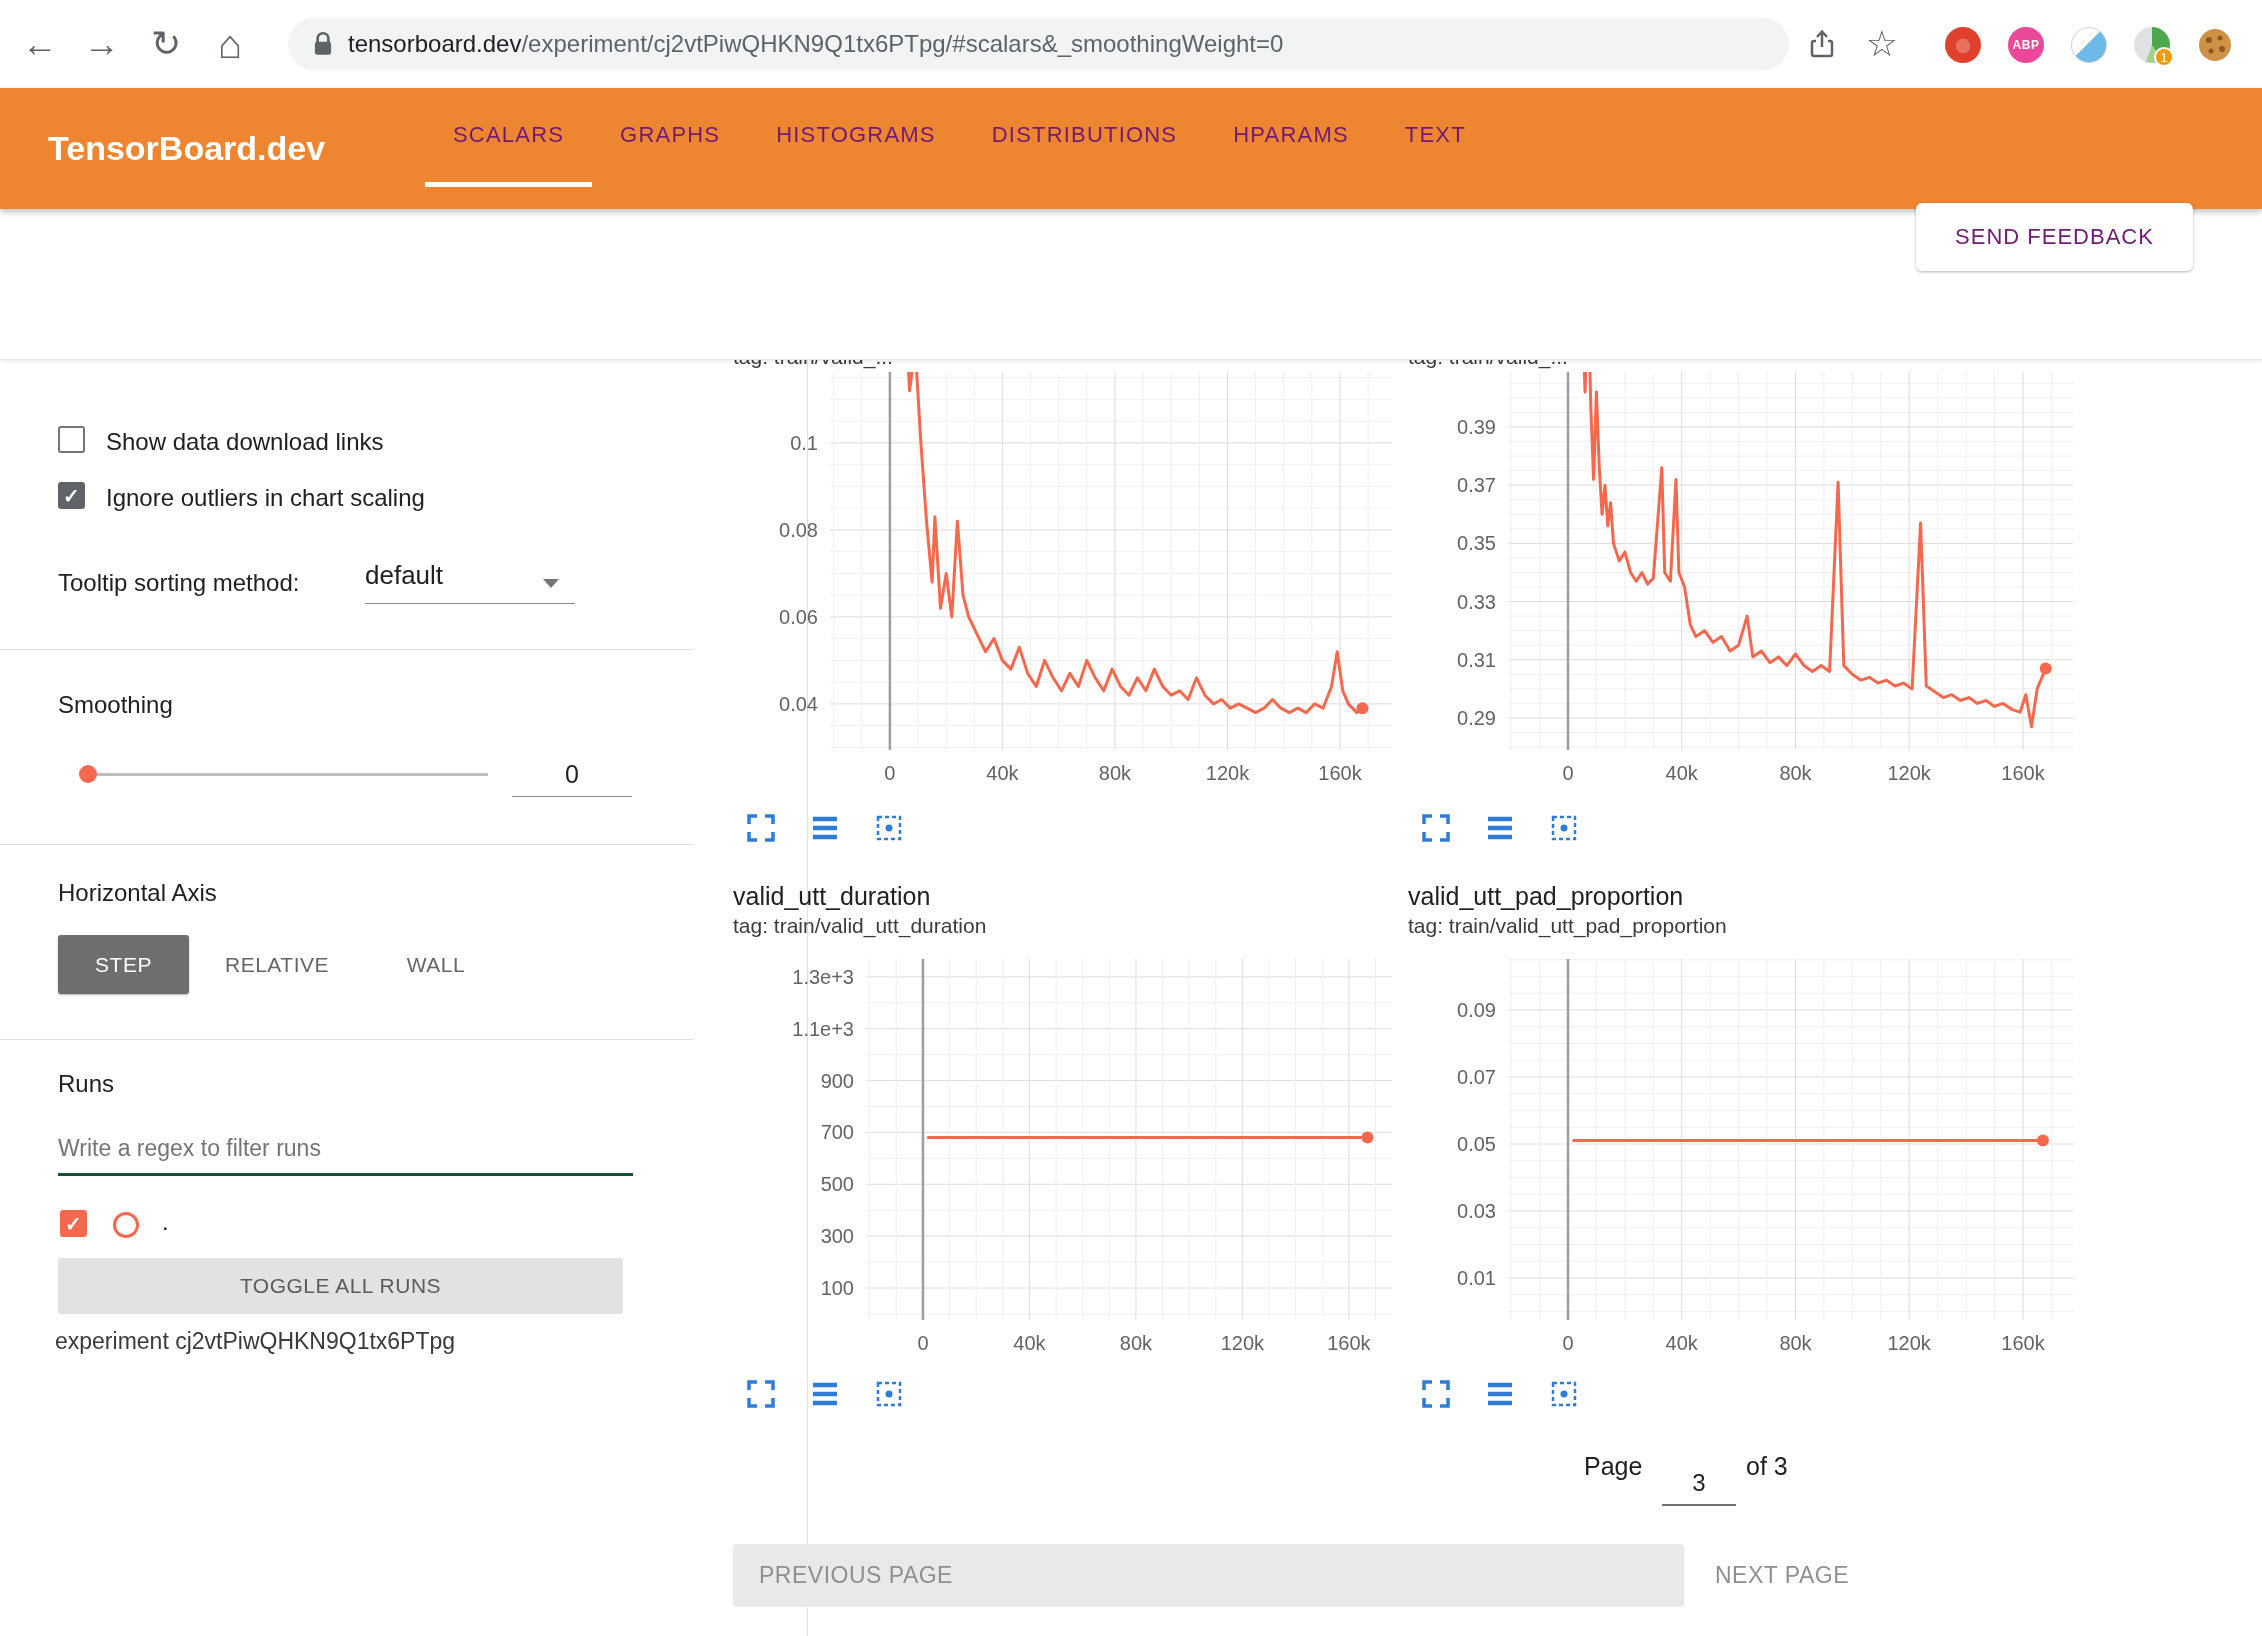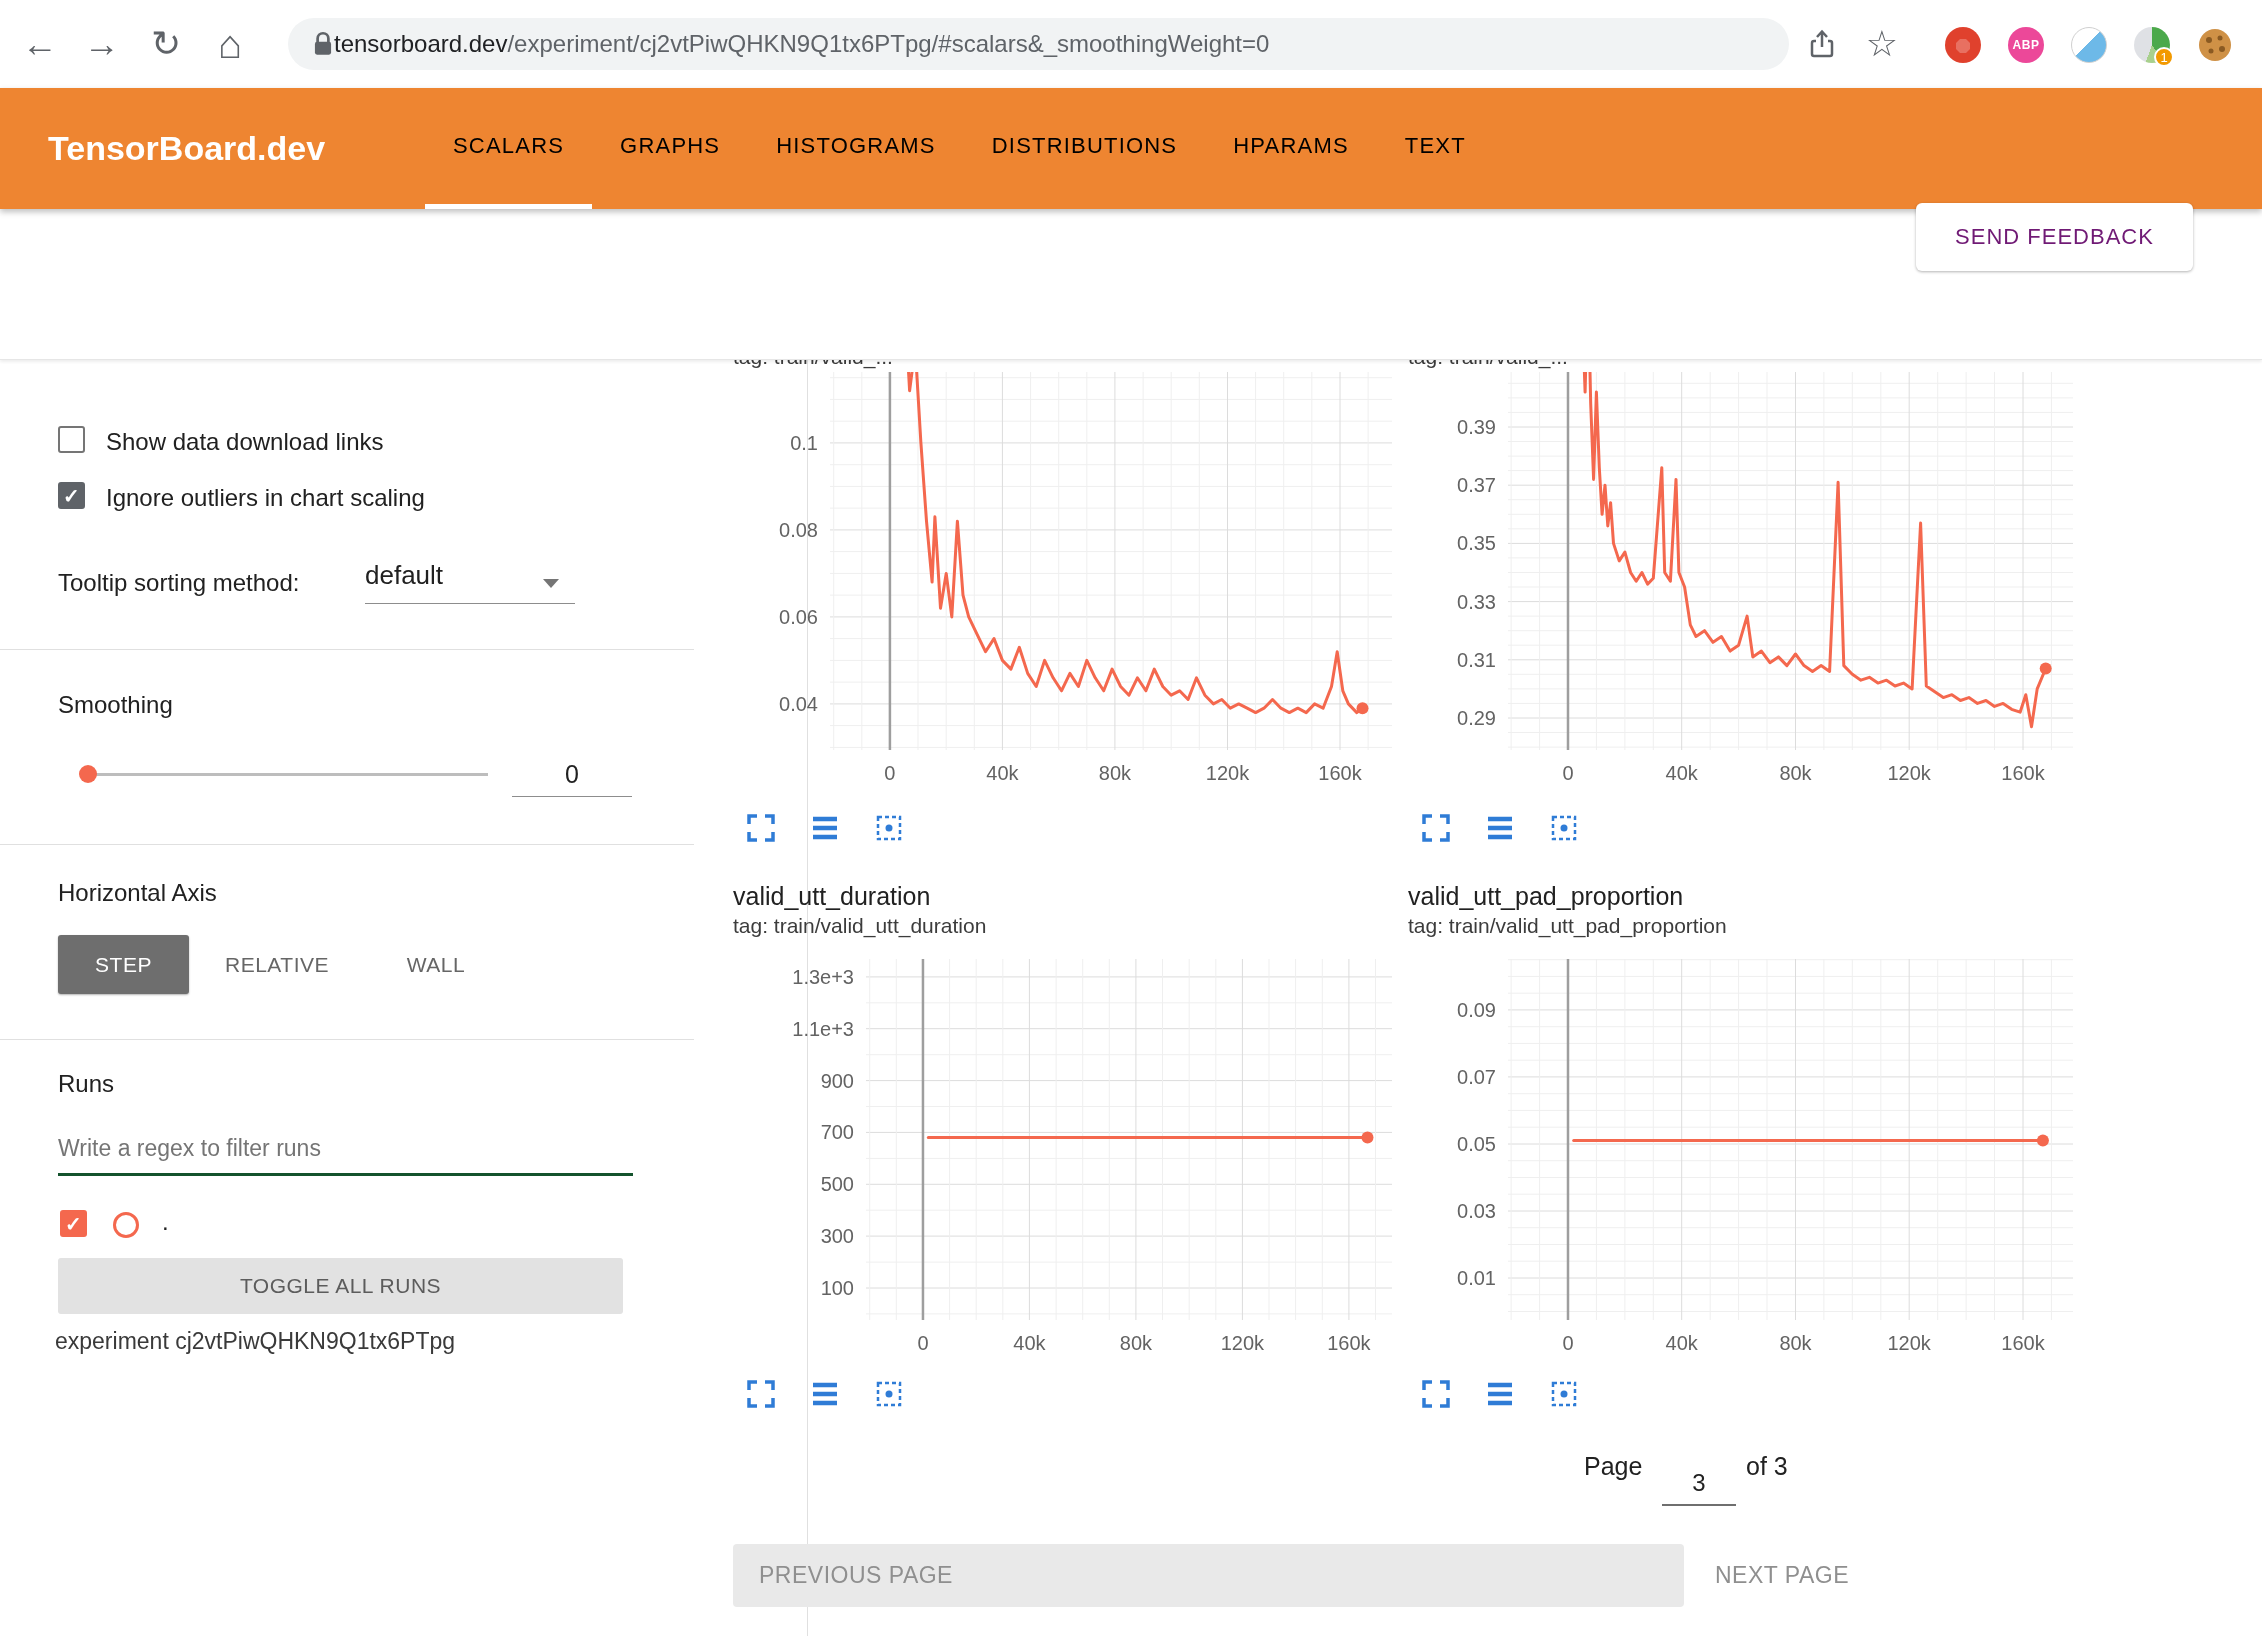--- a/index.html
+++ b/index.html
@@ -3,37 +3,37 @@
 <meta charset="utf-8">
 <style>
   *{margin:0;padding:0;box-sizing:border-box}
   html,body{width:2262px;height:1636px}
   body{position:relative;overflow:hidden;background:#fff;font-family:"Liberation Sans",sans-serif;color:#212121}
   .abs{position:absolute}
 
   
   .browser-bar{position:absolute;top:0;left:0;width:2262px;height:88px;background:#fff}
   .nav-ic{position:absolute;top:0;height:88px;display:flex;align-items:center;justify-content:center;width:56px;color:#5f6368;font-size:36px;cursor:pointer}
-  .url-pill{position:absolute;left:288px;top:18px;width:1501px;height:52px;border-radius:26px;background:#f1f3f4;display:flex;align-items:center;padding:0 24px;gap:0}
+  .url-pill{position:absolute;left:288px;top:18px;width:1501px;height:52px;border-radius:26px;background:#f1f3f4;display:flex;align-items:center;padding:0 24px;gap:14px}
   .url-text{font-size:24px;white-space:nowrap;overflow:hidden}
   .url-text .domain{color:#202124}
   .url-text .path{color:#5f6368}
   .chrome-right-ic{position:absolute;top:0;height:88px;display:flex;align-items:center;justify-content:center;width:48px;color:#5f6368}
   .ext{position:absolute;top:27px;width:36px;height:36px;border-radius:50%;display:flex;align-items:center;justify-content:center}
   .ext-abp{background:#ec4899;color:#fff;font-size:12px;font-weight:bold;letter-spacing:.5px}
   .ext-red{background:#e0412d}
   .ext-blue{background:linear-gradient(135deg,#ffffff 0 46%,#6db9e8 46% 100%);border:1px solid #d0d0d0}
   .ext-avatar{background:conic-gradient(#4ba94b 0 145deg,#a8d08d 145deg 200deg,#dfe1e5 200deg 360deg)}
   .ext-badge{position:absolute;right:-4px;bottom:-4px;width:20px;height:20px;border-radius:50%;background:#f29900;color:#fff;font-size:13px;display:flex;align-items:center;justify-content:center;border:2px solid #fff}
 
   
   .app-header{position:absolute;top:88px;left:0;width:2262px;height:121px;background:#ee8531;box-shadow:0 3px 6px rgba(0,0,0,.25);z-index:5}
   .brand{position:absolute;left:48px;top:0;height:121px;display:flex;align-items:center;color:#fff;font-size:34px;font-weight:bold}
   .tabs{position:absolute;left:425px;top:0;height:121px;display:flex}
-  .tab{height:121px;display:flex;align-items:center;padding:0 28px;color:#000000;font-size:22px;font-weight:500;letter-spacing:1.2px;cursor:pointer;border-bottom:5px solid transparent}
+  .tab{height:99px;display:flex;align-items:center;padding:0 28px;color:#701a75;font-size:22px;font-weight:500;letter-spacing:1.2px;cursor:pointer;border-bottom:5px solid transparent}
   .tab.active{border-bottom:5px solid #fff}
   .feedback-btn{position:absolute;right:69px;top:115px;width:277px;height:68px;background:#fff;color:#701a75;border:none;border-radius:6px;font-size:22px;font-weight:500;letter-spacing:1px;box-shadow:0 1px 3px rgba(0,0,0,.3);cursor:pointer;font-family:inherit}
 
   
   .sub-strip{position:absolute;top:209px;left:0;width:2262px;height:151px;background:#fff;border-bottom:1px solid #e6e6e6;box-shadow:0 2px 3px rgba(0,0,0,.07);overflow:hidden;z-index:4}
 
   
   .sidebar{position:absolute;top:360px;left:0;width:808px;height:1276px;background:#fff;border-right:1px solid #e0e0e0}
   .divider{position:absolute;left:0;width:694px;height:1px;background:#e0e0e0}
   .cb{position:absolute;width:27px;height:27px;border:2.5px solid #757575;border-radius:3px;background:#fff;display:flex;align-items:center;justify-content:center;cursor:pointer}

